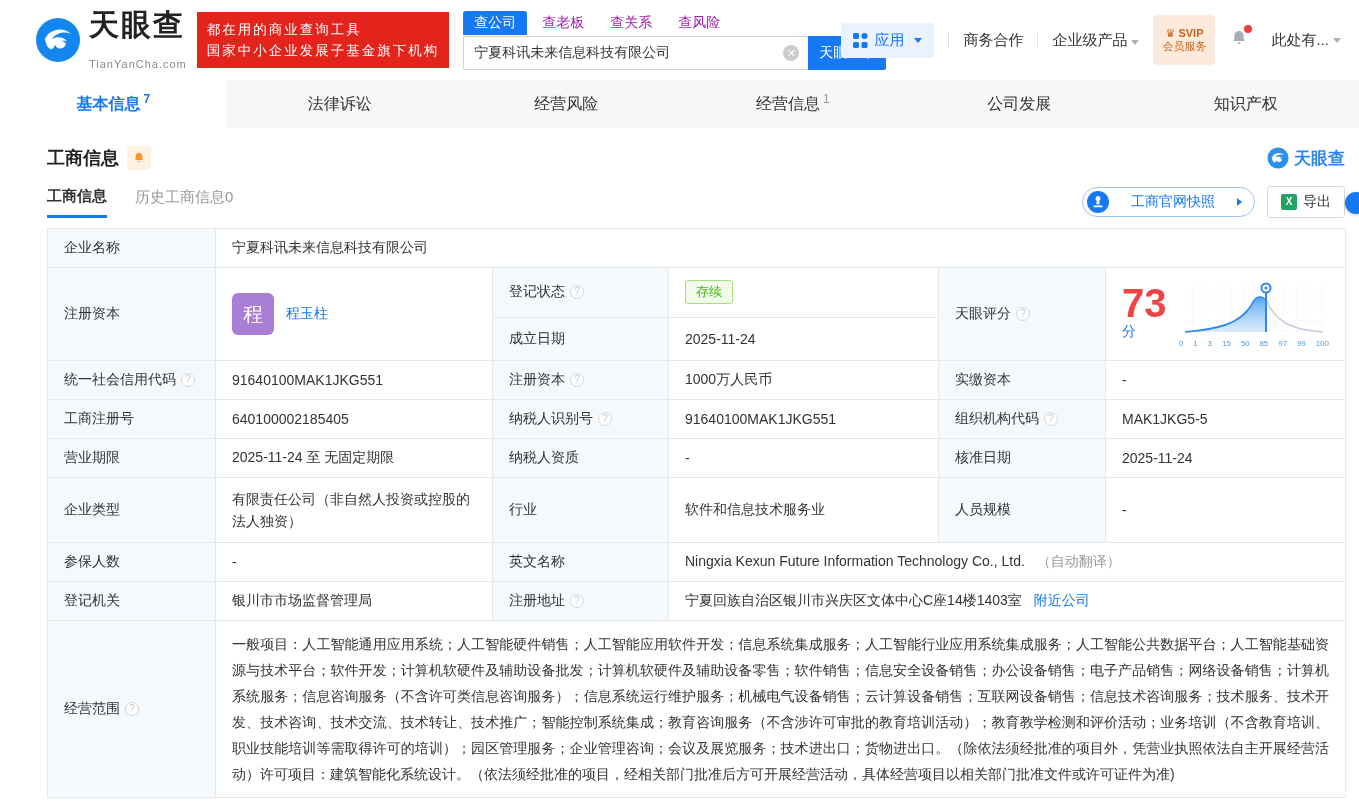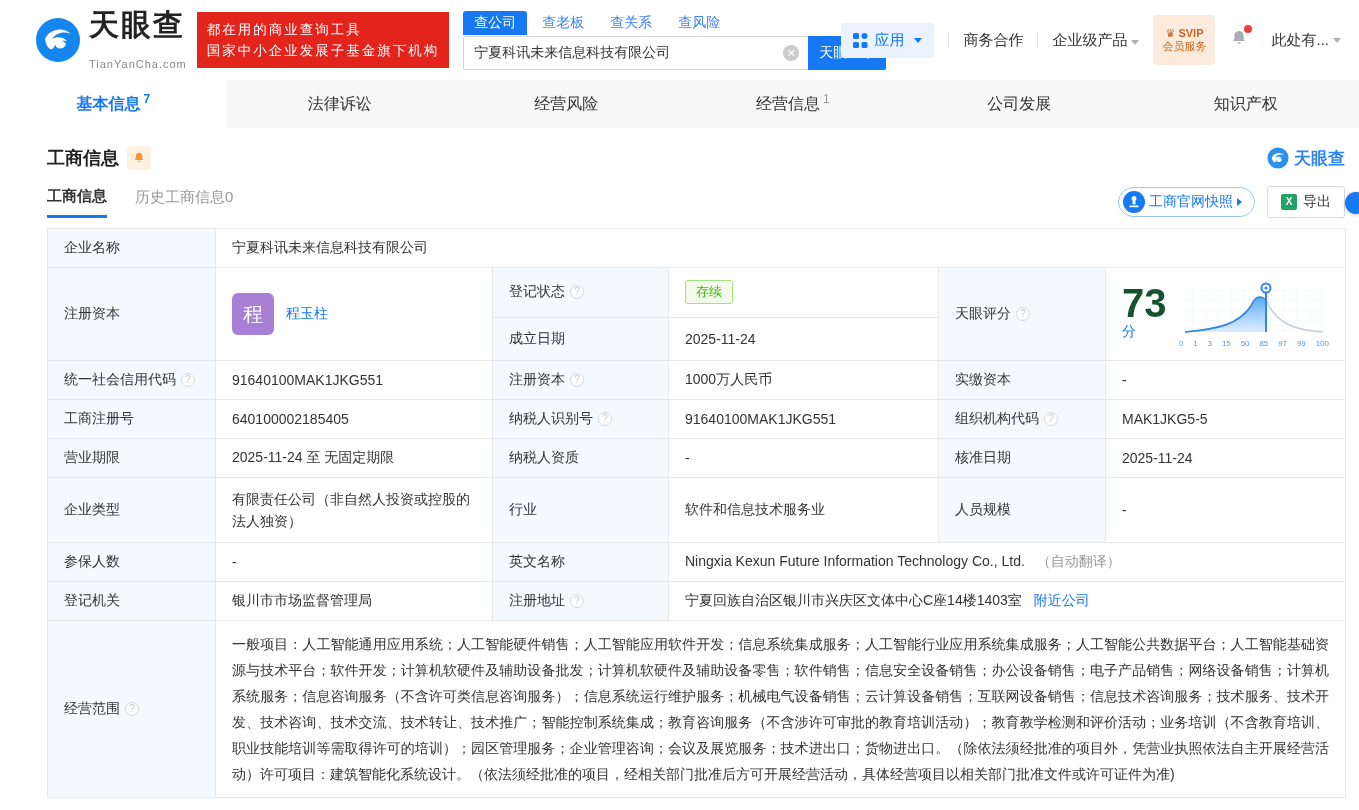--- a/index.html
+++ b/index.html
@@ -6,21 +6,21 @@
   html,body { width:1359px; height:810px; overflow:hidden; background:#fff;
     font-family:"Liberation Sans","DejaVu Sans",sans-serif; color:#333; }
   .topbar { height:80px; display:flex; align-items:center; padding-left:35px; position:relative; background:#fff; }
   .logo { display:flex; align-items:center; gap:8px; cursor:pointer; }
   .logo-cn { font-size:30px; font-weight:bold; color:#222; letter-spacing:2px; line-height:30px;}
   .logo-en { font-size:11px; color:#888; letter-spacing:1px; margin-top:18px;}
   .slogan { margin-left:10px; background:#e2241d; color:#fff; font-size:13.5px; line-height:21px;
     padding:7px 10px; letter-spacing:2px; white-space:nowrap; }
   .search-wrap { margin-left:14px; width:425px; }
   .search-tabs { display:flex; gap:4px; align-items:flex-end; height:24px; }
-  .search-tab { font-size:14px; color:#3b82f6; padding:3px 11px; cursor:pointer; border-radius:3px 3px 0 0; }
+  .search-tab { font-size:14px; color:#a21caf; padding:3px 11px; cursor:pointer; border-radius:3px 3px 0 0; }
   .search-tab.active { background:#1678f2; color:#fff; }
   .search-row { display:flex; margin-top:1px; }
   .search-input-box { position:relative; width:345px; }
   .search-input-box input { width:100%; height:34px; border:1px solid #d4d4d4; border-right:none;
     border-radius:2px 0 0 2px; padding:0 30px 0 10px; font-size:14px; color:#333; outline:none;
     font-family:inherit; }
   .clear-ico { position:absolute; right:9px; top:9px; width:16px; height:16px; border-radius:50%;
     background:#ccc; color:#fff; font-size:11px; line-height:16px; text-align:center; cursor:pointer; }
   .search-btn { width:78px; height:34px; background:#1678f2; color:#fff; border:none; font-size:14px;
     border-radius:0 2px 2px 0; cursor:pointer; font-family:inherit; }
@@ -56,42 +56,42 @@
   .section-head { margin-top:18px; display:flex; align-items:center; }
   .section-title { font-size:18px; font-weight:bold; color:#222; }
   .sec-bell { width:24px; height:24px; background:#fdf1e1; border-radius:4px; margin-left:8px;
     display:flex; align-items:center; justify-content:center; cursor:pointer; }
   .watermark { margin-left:auto; display:flex; align-items:center; gap:5px; opacity:.9; }
   .watermark span { font-size:17px; font-weight:bold; color:#1678f2; }
   .subtab-row { margin-top:16px; display:flex; align-items:center; }
   .subtab { font-size:15px; color:#999; margin-right:28px; padding-bottom:9px; cursor:pointer; }
   .subtab.active { color:#333; font-weight:bold; border-bottom:3px solid #1678f2; }
   .right-btns { margin-left:auto; display:flex; gap:12px; align-items:center; }
-  .snap-btn { display:flex; align-items:center; gap:4px; border:1px solid #9cc6f5; color:#1678f2;
+  .snap-btn { display:flex; align-items:center; gap:22px; border:1px solid #9cc6f5; color:#1678f2;
     border-radius:16px; padding:3px 12px 3px 4px; font-size:14px; cursor:pointer; background:#fff; }
   .snap-ico { width:22px; height:22px; }
   .arrow-r { width:0; height:0; border-top:4px solid transparent; border-bottom:4px solid transparent;
     border-left:5px solid #1678f2; display:inline-block; }
   .export-btn { display:flex; align-items:center; gap:6px; border:1px solid #d9d9d9; border-radius:3px;
     padding:6px 13px; font-size:14px; color:#333; cursor:pointer; background:#fff; }
   .xls-ico { width:16px; height:16px; background:#21a366; border-radius:2px; color:#fff; font-size:10px;
     font-weight:bold; line-height:16px; text-align:center; }
   
   table.info { border-collapse:collapse; width:1298px; margin-top:10px; table-layout:fixed; }
   table.info td { border:1px solid #e8e8e8; font-size:14px; padding:10px 16px; vertical-align:middle; color:#333; }
   td.lbl { background:#f3f9fd; }
   .c1{width:168px}.c2{width:277px}.c3{width:176px}.c4{width:270px}.c5{width:167px}.c6{width:240px}
   .badge-green { display:inline-block; border:1px solid #a3e07e; background:#f2fbea; color:#49b812;
     font-size:13px; padding:2px 10px; border-radius:3px; }
   .rep { display:flex; align-items:center; gap:12px; }
   .avatar { width:42px; height:42px; border-radius:6px; background:#a97fd6; color:#fff; font-size:20px;
     display:flex; align-items:center; justify-content:center; cursor:pointer; }
   a.lnk { color:#1478f0; text-decoration:none; cursor:pointer; }
   .score-cell { display:flex; align-items:center; gap:10px; padding:2px 0; }
-  .score-num { font-size:40px; font-weight:bold; color:#14532d; line-height:40px;margin-top:33px; }
+  .score-num { font-size:40px; font-weight:bold; color:#ef4444; line-height:40px;margin-top:33px; }
   .score-unit { font-size:14px; color:#1678f2; vertical-align:6px; }
   .score-chart { width:150px; }
   .axis { display:flex; justify-content:space-between; font-size:8px; color:#5b9bd5; width:150px; margin-top:-2px;}
   .gray-note { color:#999; margin-left:12px; }
   .scope { line-height:26px; text-align:justify; }
   .edge-float { position:fixed; right:-8px; top:192px; width:22px; height:22px; border-radius:50%;
     background:#1678f2; box-shadow:0 1px 4px rgba(0,0,0,.2); }
 </style>
 </head>
 <body>

